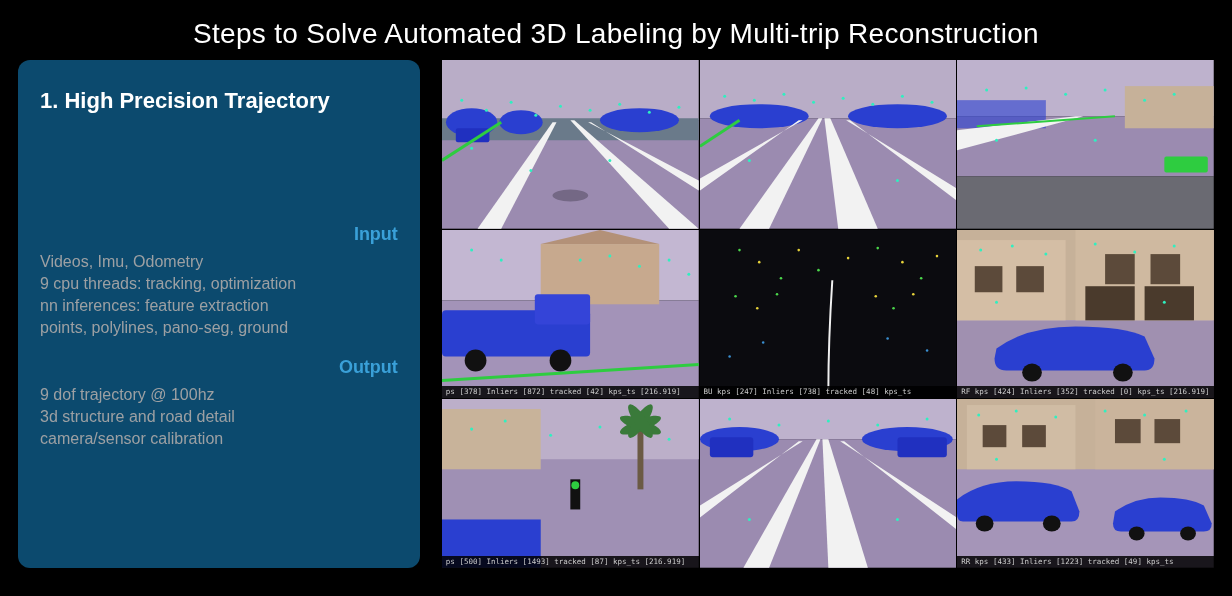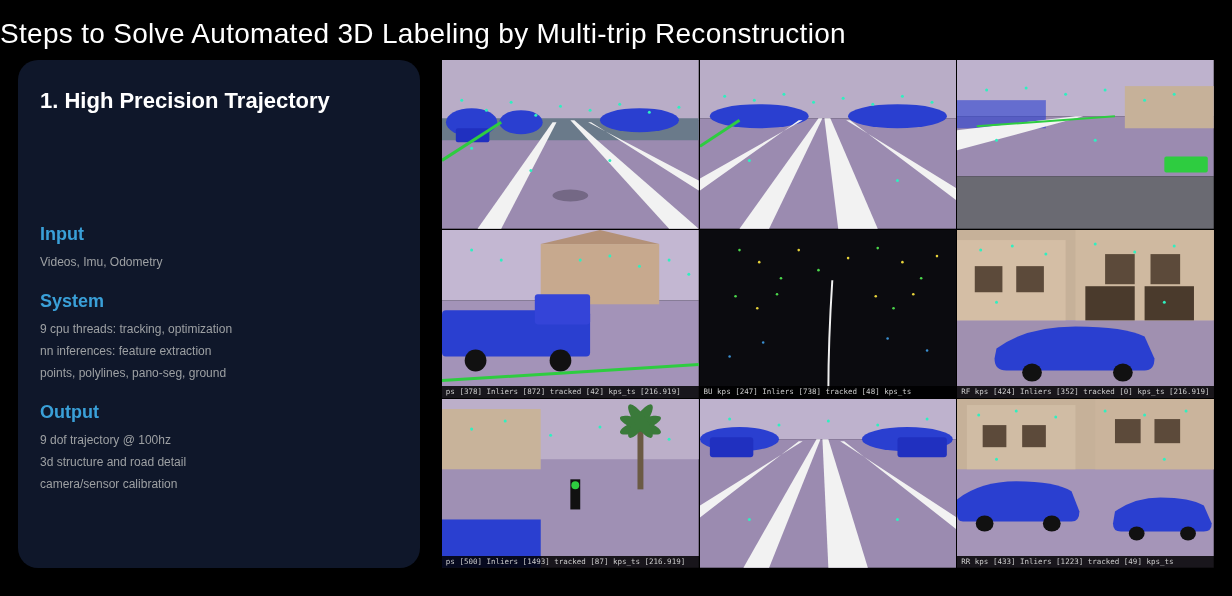--- a/index.html
+++ b/index.html
@@ -7,55 +7,57 @@
     padding: 0;
     width: 1232px;
     height: 596px;
     background: #000;
     font-family: "Helvetica Neue", Helvetica, Arial, sans-serif;
     overflow: hidden;
     color: #fff;
   }
   .title {
     width: 100%;
+    text-align: center;
     font-size: 28px;
     font-weight: 500;
     padding-top: 18px;
     padding-bottom: 10px;
     letter-spacing: 0.3px;
   }
   .content {
     display: flex;
     gap: 22px;
     padding: 0 18px;
   }
   .left-panel {
     width: 412px;
-    background: #0f172a;
-    border-radius: 20px;
+    background: #0c4a6e;
+    border-radius: 12px;
     box-sizing: border-box;
     padding: 28px 22px 16px 22px;
     min-height: 508px;
   }
   .step-heading {
     font-size: 22px;
     font-weight: 700;
     color: #fff;
     margin-bottom: 110px;
   }
   .sec-label {
     color: #3aa0d8;
     font-size: 18px;
     font-weight: 600;
     margin-top: 18px;
     margin-bottom: 6px;
+    text-align: right;
   }
   .sec-text {
     color: #9da0a3;
-    font-size: 12px;
+    font-size: 16px;
     line-height: 22px;
     white-space: pre-line;
   }
   .right-grid {
     width: 794px;
     display: grid;
     grid-template-columns: 1fr 1fr 1fr;
     grid-template-rows: 1fr 1fr 1fr;
     gap: 1px;
     height: 508px;
@@ -92,21 +94,20 @@
 
 <div class="title">Steps to Solve Automated 3D Labeling by Multi-trip Reconstruction</div>
 
 <div class="content">
   <div class="left-panel">
     <div class="step-heading">1. High Precision Trajectory</div>
 
     <div class="sec-label">Input</div>
     <div class="sec-text">Videos, Imu, Odometry</div>
 
-    <div class="sec-label">System</div>
     <div class="sec-text">9 cpu threads: tracking, optimization
 nn inferences: feature extraction</div>
 
     <div class="sec-text">points, polylines, pano-seg, ground</div>
 
     <div class="sec-label">Output</div>
     <div class="sec-text">9 dof trajectory @ 100hz
 3d structure and road detail
 camera/sensor calibration</div>
   </div>

